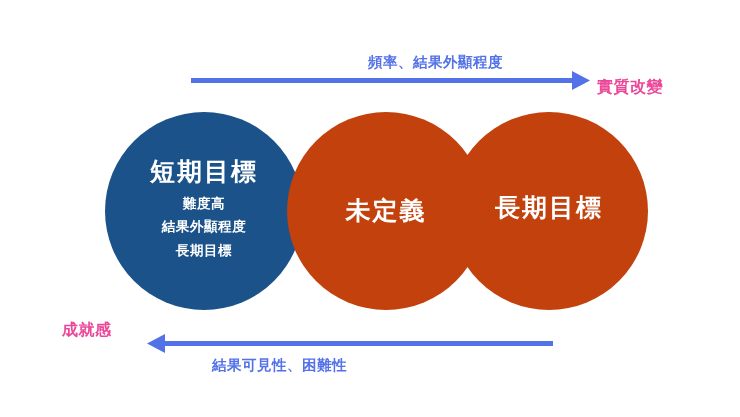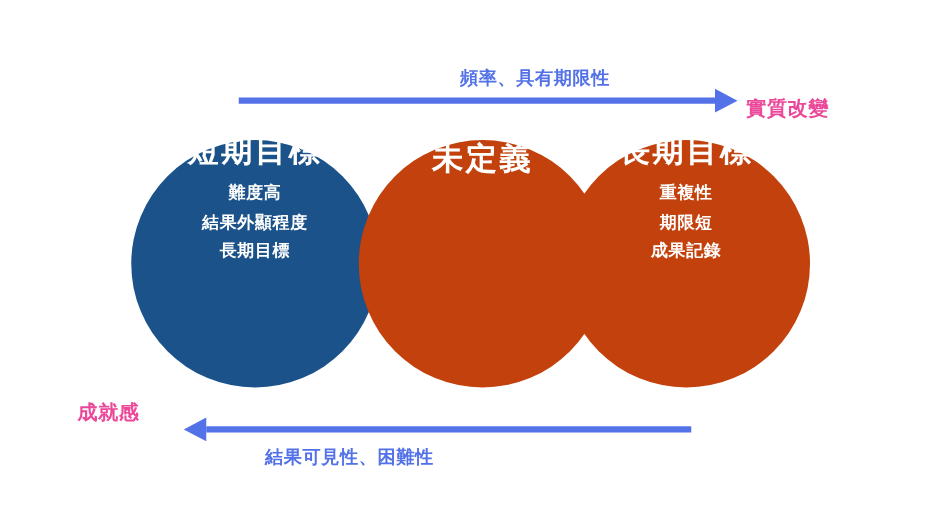--- a/index.html
+++ b/index.html
@@ -57,20 +57,21 @@
   #bottom-endlabel { left: 62px;  top: 320px; }
   #bottom-caption  { left: 212px; top: 356px; }
 
   
   .circle {
     position: absolute;
     border-radius: 50%;
     display: flex;
     flex-direction: column;
     align-items: center;
+    justify-content: center;
     text-align: center;
     color: #ffffff;
   }
 
   .circle-title {
     font-size: 25px;
     font-weight: 700;
     letter-spacing: 2px;
     line-height: 1.25;
     white-space: nowrap;
@@ -134,41 +135,36 @@
       <line x1="191" y1="80.5" x2="572" y2="80.5" stroke="#5472E8" stroke-width="5"></line>
       <polygon points="572,71 590,80.5 572,90" fill="#5472E8"></polygon>
     </g>
 
     <g>
       <line x1="165" y1="343.5" x2="553" y2="343.5" stroke="#5472E8" stroke-width="5"></line>
       <polygon points="165,334 147,343.5 165,353" fill="#5472E8"></polygon>
     </g>
   </svg>
 
-  <div class="arrow-caption" id="top-caption">頻率、具有期限性</div>
+  <div class="arrow-caption" id="top-caption">頻率、結果外顯程度</div>
   <div class="arrow-endlabel" id="top-endlabel">實質改變</div>
 
   <div class="arrow-endlabel" id="bottom-endlabel">成就感</div>
   <div class="arrow-caption" id="bottom-caption">結果可見性、困難性</div>
 
   <div class="circle" id="circle-short">
     <div class="circle-title">短期目標</div>
     <div class="circle-sub">
       <span>難度高</span>
       <span>結果外顯程度</span>
       <span>長期目標</span>
     </div>
   </div>
 
   <div class="circle" id="circle-long">
     <div class="circle-title">長期目標</div>
-    <div class="circle-sub">
-      <span>重複性</span>
-      <span>期限短</span>
-      <span>成果記錄</span>
-    </div>
   </div>
 
   <div class="circle" id="circle-undefined">
     <div class="circle-title">未定義</div>
   </div>
 
 </div>
 
 </body></html>

